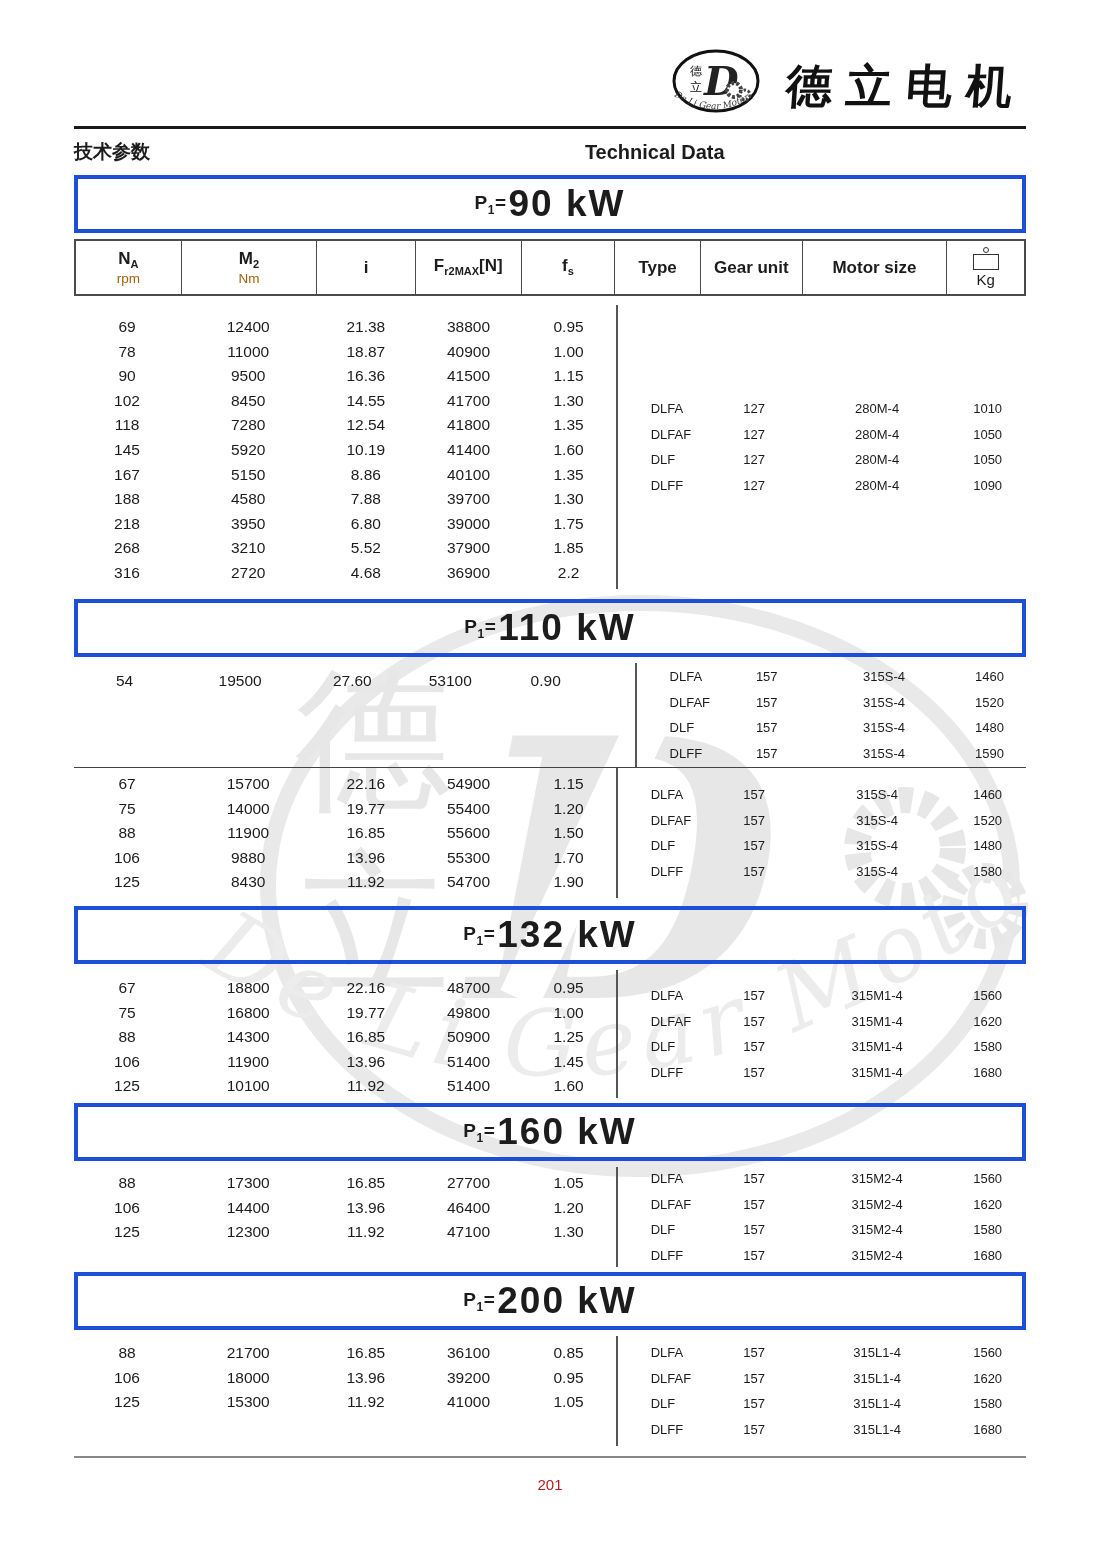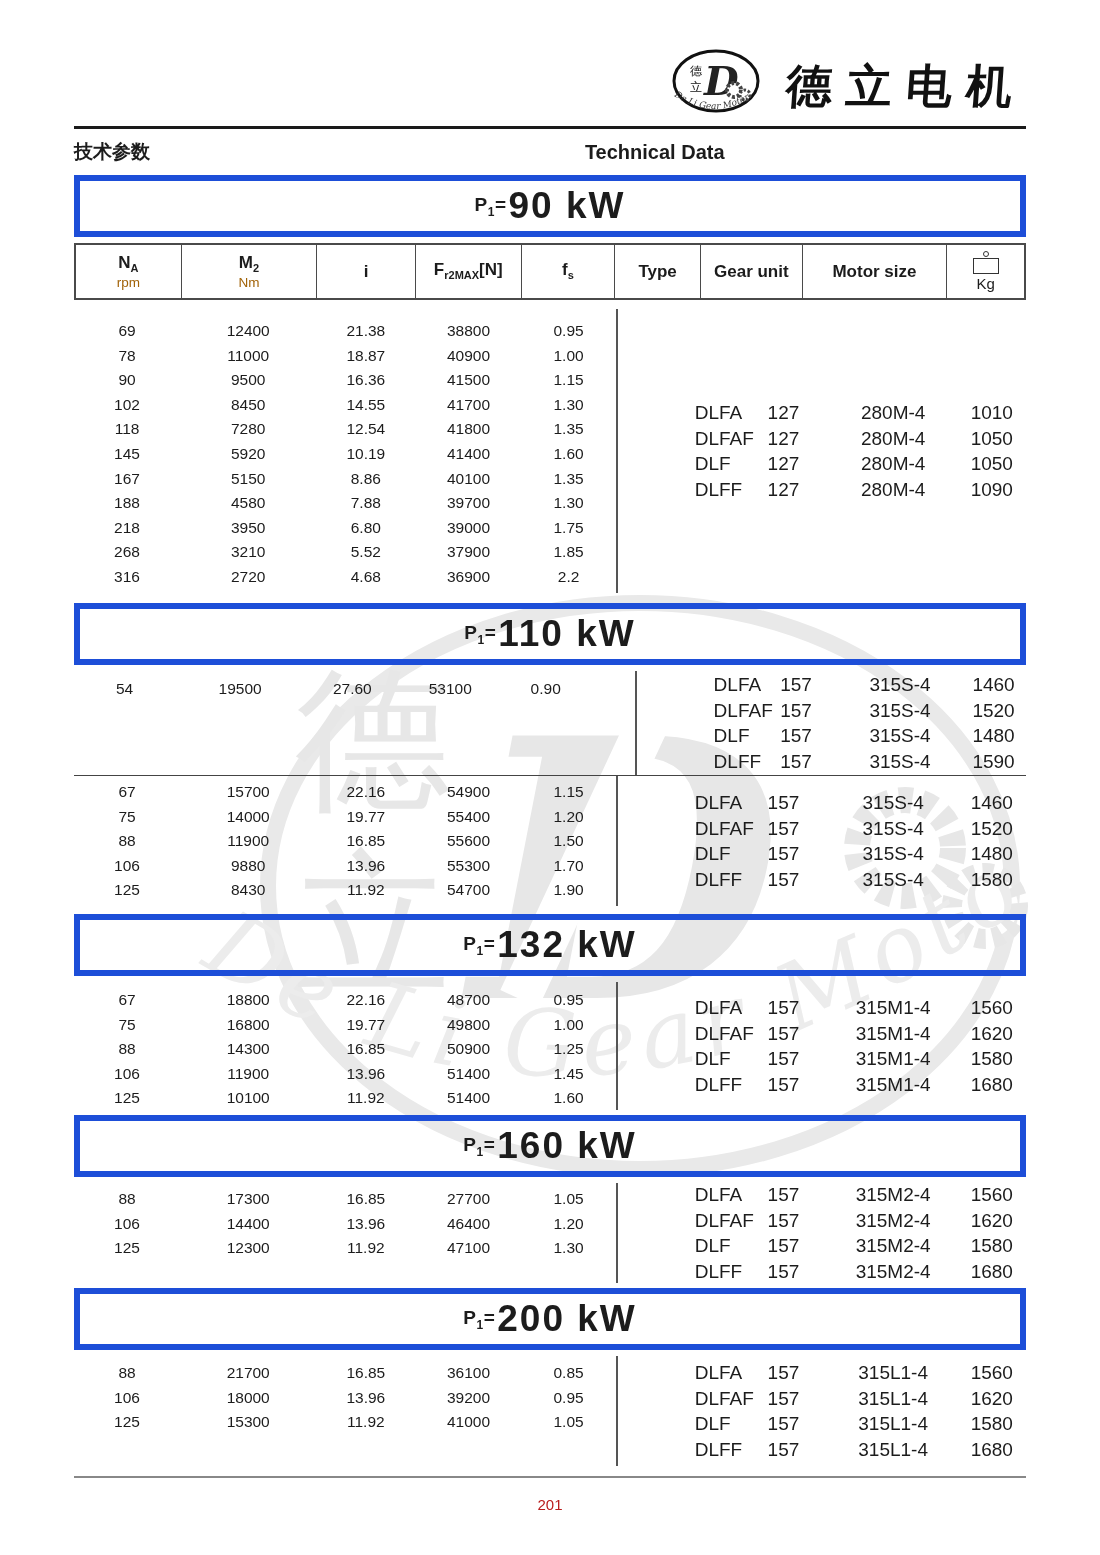--- a/index.html
+++ b/index.html
@@ -10,21 +10,21 @@
 
   
   .brandbar{margin-top:48px;height:78px;display:flex;justify-content:flex-end;align-items:center;gap:18px;}
   .brand-zh{font-family:"DejaVu Serif","Liberation Serif",serif;font-weight:700;font-size:46px;letter-spacing:14px;color:#111;white-space:nowrap;transform:skewX(-4deg);}
   .toprule{border-top:3px solid #1a1a1a;}
   .subheader{height:46px;position:relative;display:flex;align-items:center;}
   .subheader .zh{font-size:19px;font-weight:700;}
   .subheader .en{position:absolute;left:61%;transform:translateX(-50%);font-size:20px;font-weight:700;}
 
   
-  .pbox{height:50px;border:6px solid #1d4ed8;display:flex;align-items:center;justify-content:center;margin-bottom:6px;background:transparent;}
+  .pbox{height:50px;border:4px solid #1d4ed8;display:flex;align-items:center;justify-content:center;margin-bottom:6px;background:transparent;}
   .pbox .pfx{font-size:19px;font-weight:700;letter-spacing:.5px;}
   .pbox .pfx sub{font-size:12px;}
   .pbox .pval{font-size:37px;font-weight:700;letter-spacing:2px;margin-left:2px;}
 
   
   .colhead{display:grid;grid-template-columns:11.15% 14.30% 10.41% 11.15% 9.88% 9.04% 10.73% 15.25% 8.09%;height:57px;border:2px solid #4a4a4a;margin-bottom:9px;box-sizing:border-box;}
   .hcell{border-right:1.5px solid #4a4a4a;display:flex;flex-direction:column;align-items:center;justify-content:center;font-weight:700;font-size:17px;line-height:1.15;text-align:left;}
   .hcell:last-child{border-right:none;}
   .hcell .unit{font-weight:400;font-size:13.5px;color:#a16207;}
   .hcell sub{font-size:11px;font-weight:700;}
@@ -32,21 +32,21 @@
   .wi-knob{width:6px;height:6px;border:1.5px solid #333;border-radius:50%;box-sizing:border-box;}
   .wi-body{width:26px;height:16px;border:1.5px solid #333;margin-top:1px;box-sizing:border-box;}
   .wicon + .hlabel{font-weight:400;font-size:15px;margin-top:1px;}
 
   
   .subblock{position:relative;display:flex;box-sizing:border-box;}
   .lstack{width:56.9%;box-sizing:border-box;}
   .rstack{width:43.1%;border-left:2px solid #555;display:flex;flex-direction:column;justify-content:center;box-sizing:border-box;}
   .lrow{display:grid;grid-template-columns:19.59% 25.14% 18.30% 19.59% 17.38%;line-height:24.6px;font-size:15.5px;}
   .lrow div{text-align:center;}
-  .vrow{display:grid;grid-template-columns:20.98% 24.88% 35.37% 18.77%;line-height:25.5px;font-size:19px;padding-left:44px;}
+  .vrow{display:grid;grid-template-columns:20.98% 24.88% 35.37% 18.77%;line-height:25.5px;font-size:13px;}
   .vrow div{text-align:center;}
   .vrow .c-type{text-align:left;padding-left:33px;box-sizing:border-box;}
   .block-sep{border-top:1.5px solid #444;}
 
   
   .botrule{border-top:2px solid #888;margin-top:10px;}
   .pagenum{text-align:center;margin-top:18px;font-size:15px;color:#b91c1c;}
 </style>
 </head>
 <body>

